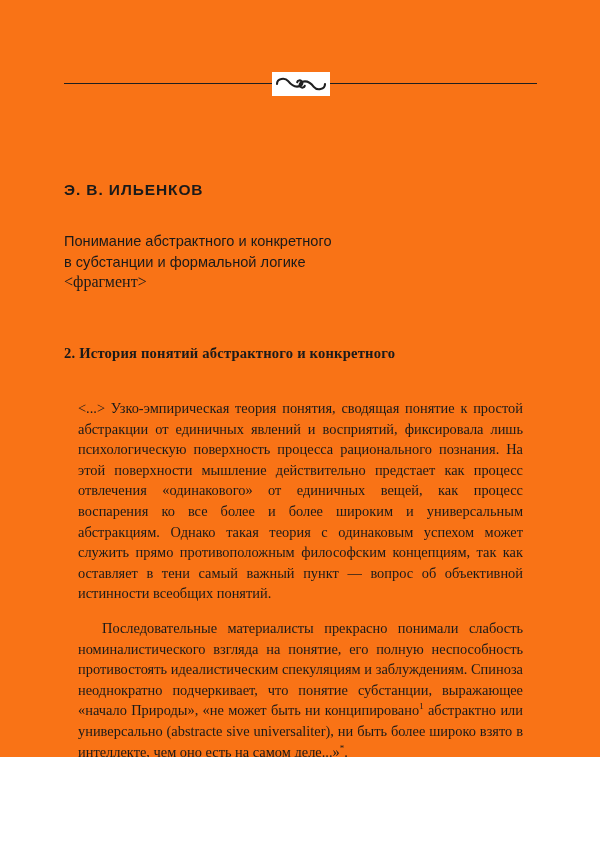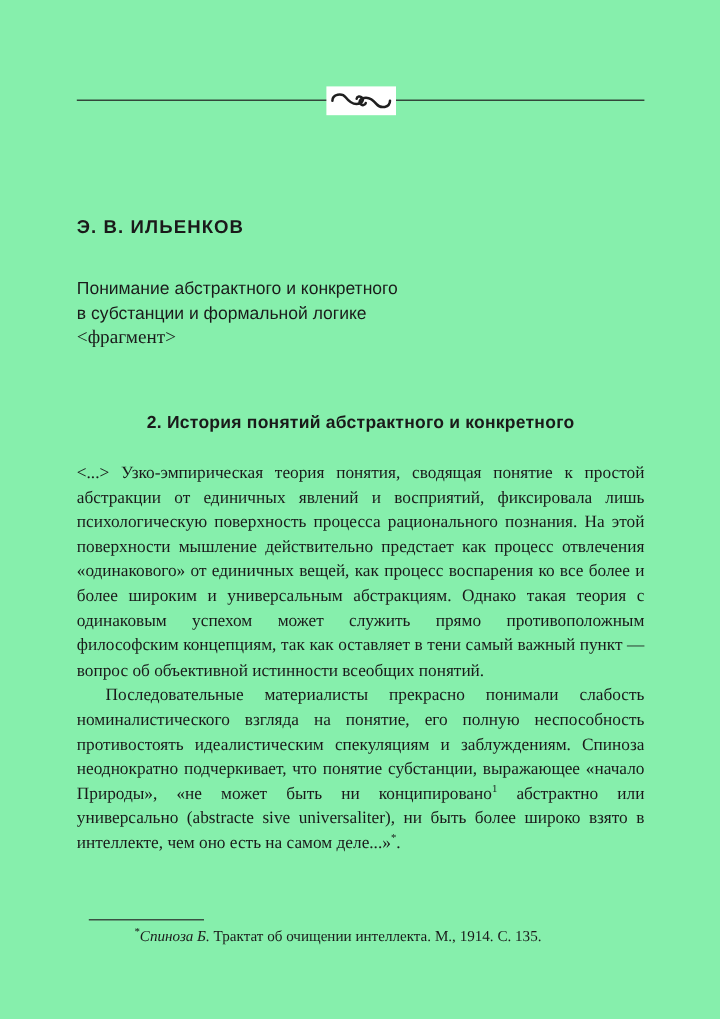--- a/index.html
+++ b/index.html
@@ -5,23 +5,23 @@
 <style>
   html, body {
     margin: 0;
     padding: 0;
     background: #ffffff;
   }
 
   .page {
     position: relative;
     width: 600px;
-    height: 849px;
+    height: 757px;
     margin: 0 auto;
-    background: #86efac;
+    background: #f97316;
     overflow: hidden;
     font-family: "Liberation Serif", "DejaVu Serif", serif;
     color: #1a1a1a;
     -webkit-font-smoothing: antialiased;
   }
 
   
   .ornament-rule {
     position: absolute;
     left: 64px;
@@ -88,43 +88,42 @@
     color: #1a1a1a;
     white-space: nowrap;
   }
 
   
   .section-heading {
     position: absolute;
     left: 64px;
     top: 345px;
     width: 473px;
-    text-align: center;
-    font-family: Liberation Sans, sans-serif;
+    font-family: Liberation Serif, serif;
     font-weight: bold;
     font-size: 14.6px;
     letter-spacing: 0.2px;
     color: #1a1a1a;
   }
 
   
   .body-text {
     position: absolute;
     left: 64px;
     top: 384px;
     width: 473px;
     font-family: "Liberation Serif", "DejaVu Serif", serif;
     font-size: 14.4px;
     line-height: 20.6px;
     text-align: justify;
     color: #1a1a1a;
     hyphens: manual;
   }
   .body-text p {
-    margin: 0;
+    margin: 14px;
     text-indent: 24px;
   }
   .body-text p.no-indent { text-indent: 0; }
   .body-text p:last-child { text-align: justify; }
 
   sup.fn {
     font-size: 0.62em;
     vertical-align: super;
     line-height: 0;
   }

